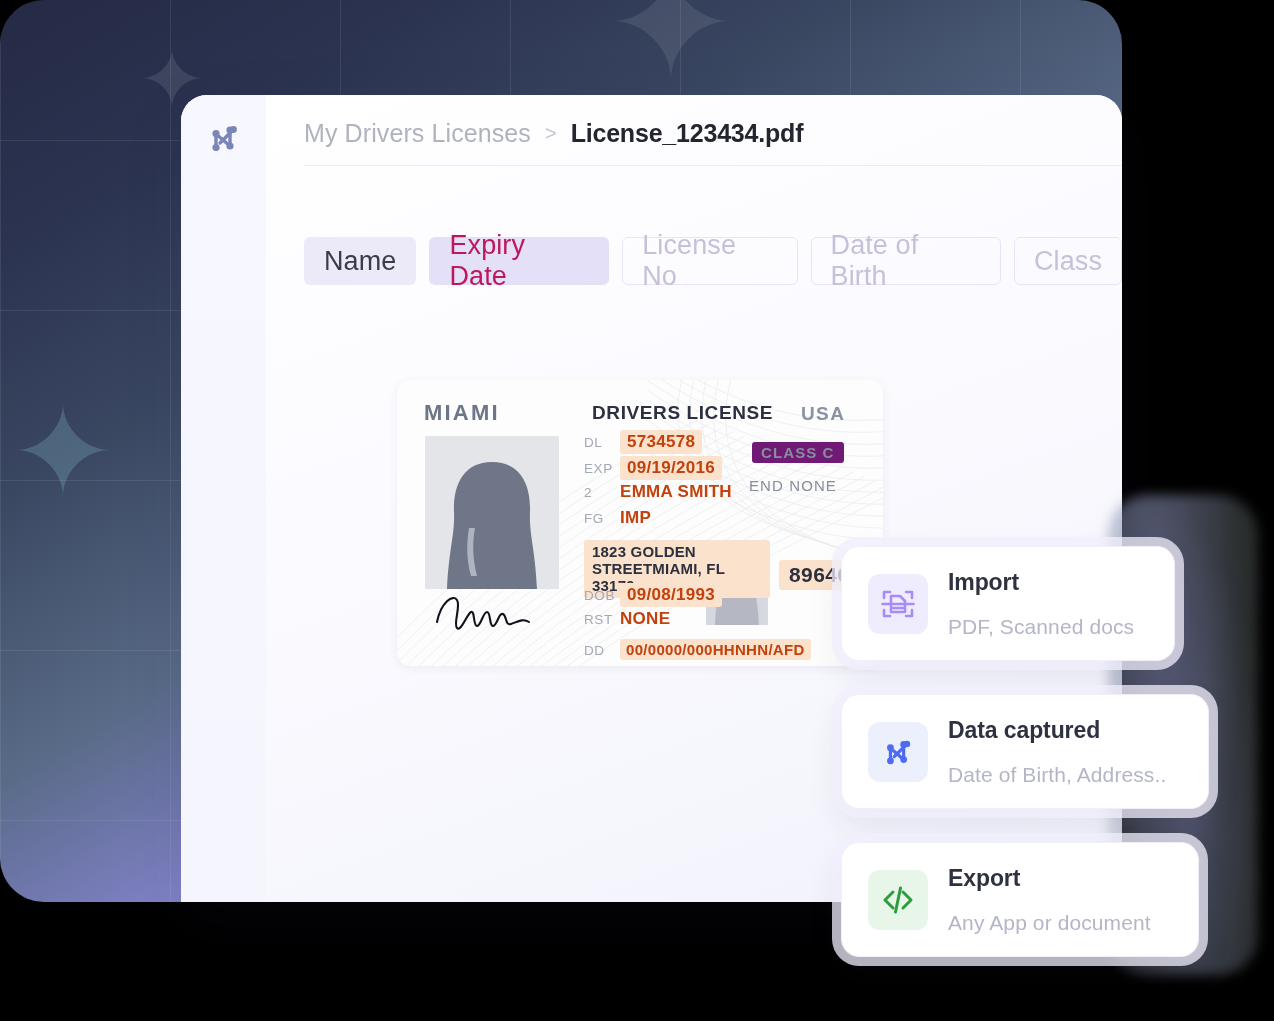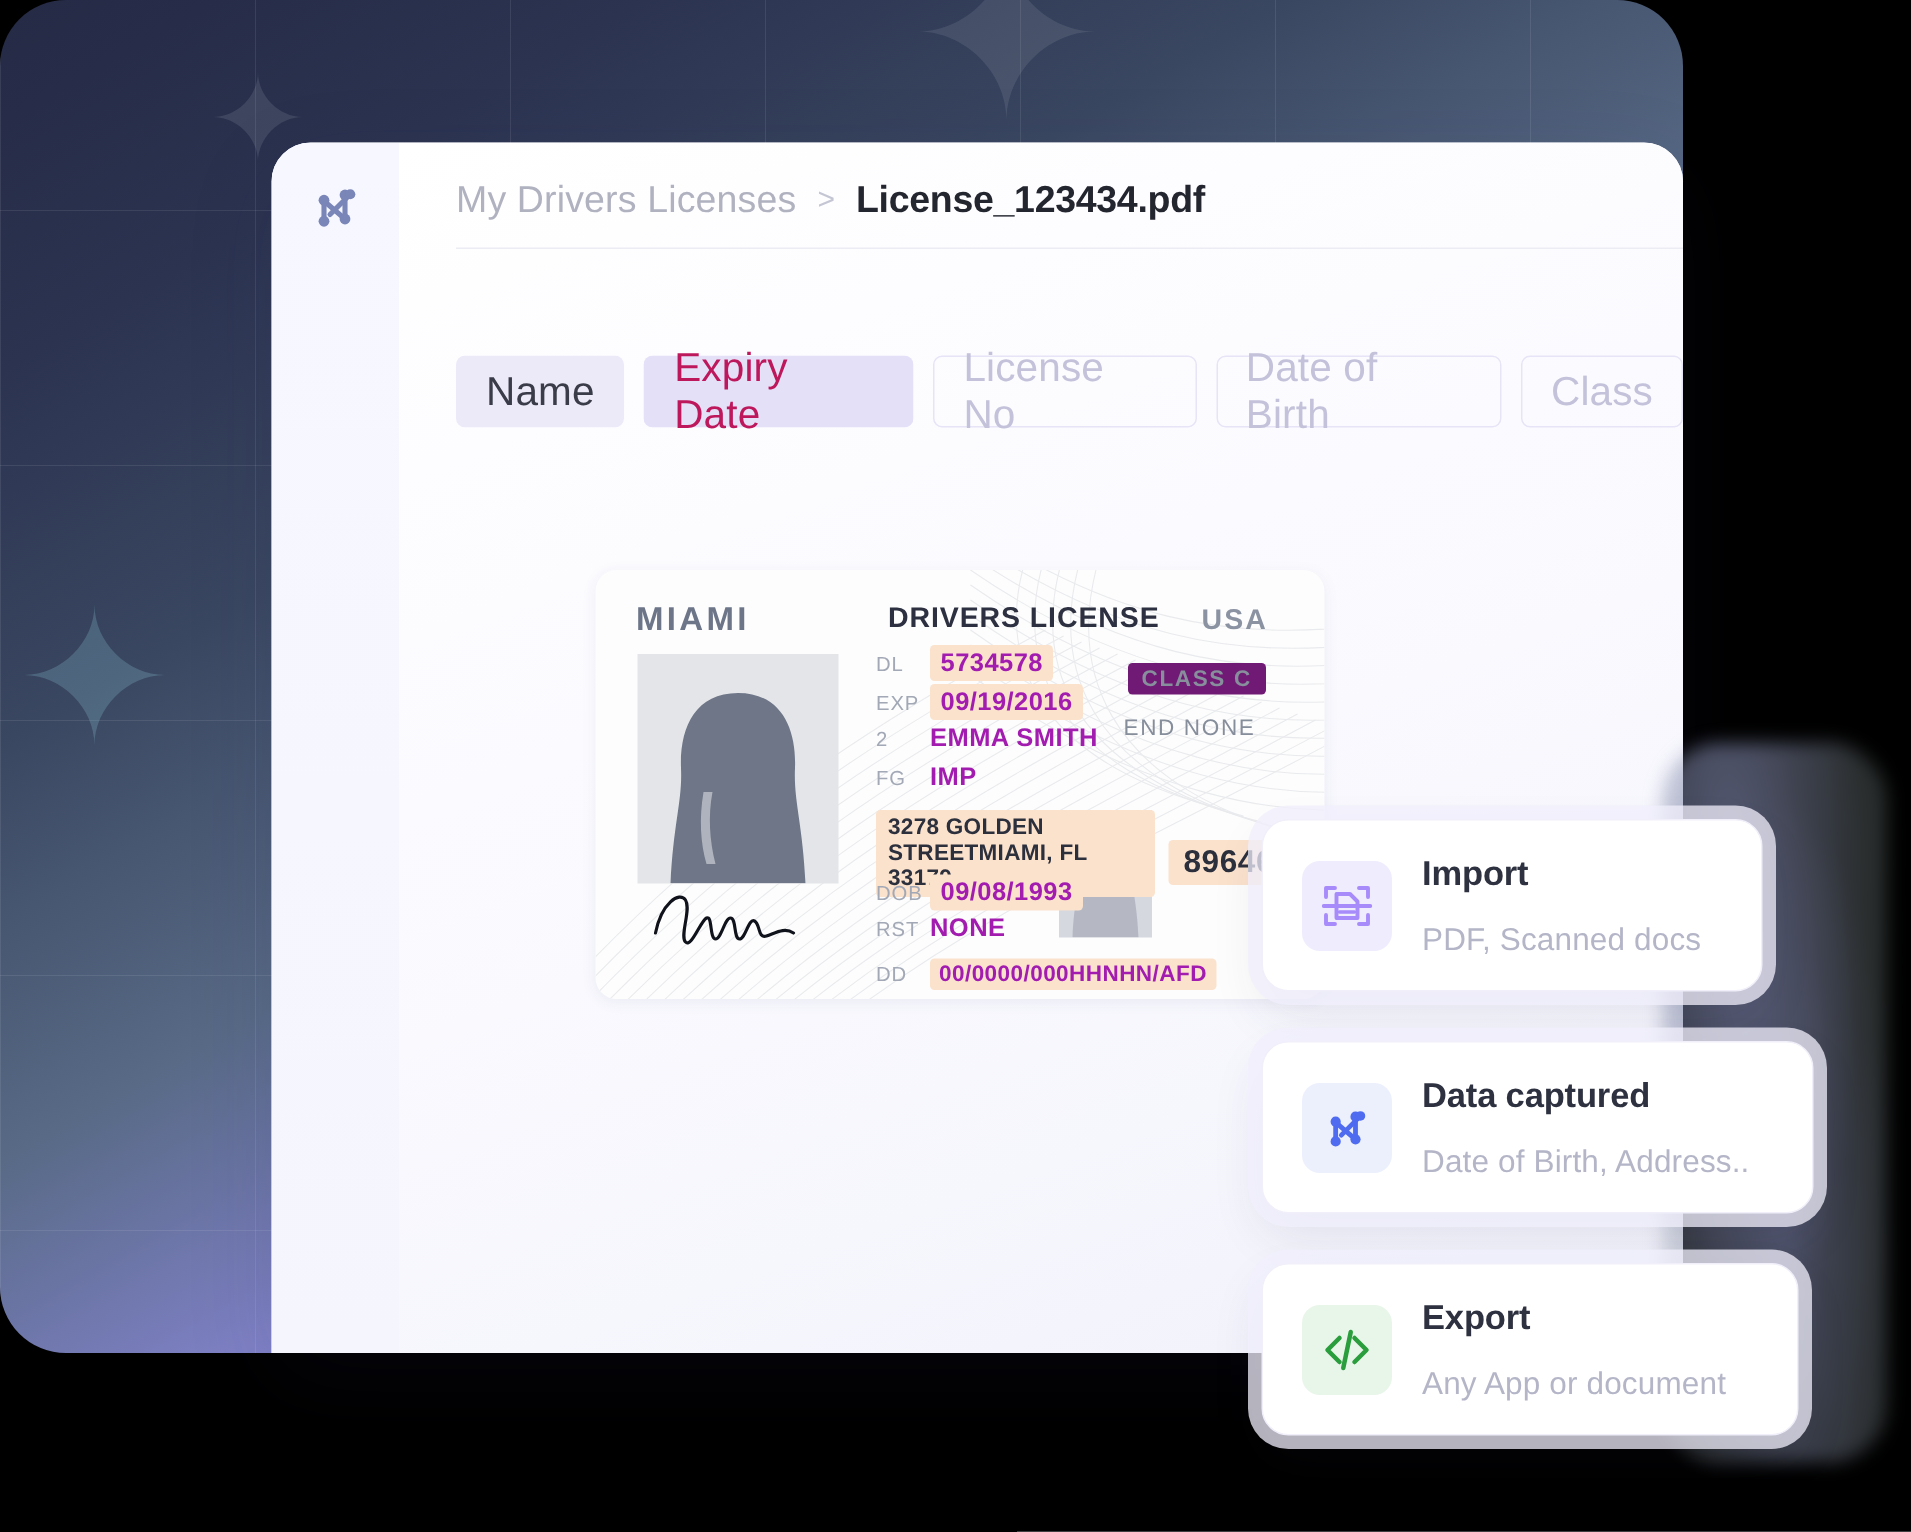--- a/index.html
+++ b/index.html
@@ -131,21 +131,21 @@
     background: #e3e5e9; overflow: hidden;
   }
   .lic-sign { position: absolute; left: 34px; top: 212px; }
 
   .lic-fields { position: absolute; left: 187px; top: 50px; width: 300px; }
   .frow { display: flex; align-items: baseline; height: 26px; }
   .flabel {
     font-size: 13.5px; color: #a2a8b5; letter-spacing: .6px;
     font-weight: 500; width: 36px; flex: none;
   }
-  .fval { font-size: 17px; color: #a21caf; font-weight: 700; letter-spacing: .3px; }
+  .fval { font-size: 17px; color: #c2410c; font-weight: 700; letter-spacing: .3px; }
   .hl { background: #fbe2cd; padding: 2px 7px; border-radius: 3px; }
   .hl-soft { background: #fbe2cd; padding: 2px 6px; border-radius: 3px; }
 
   .addr-block {
     position: absolute; left: 187px; top: 160px;
     background: #fbe2cd; border-radius: 3px;
     padding: 3px 8px 4px 8px; width: 186px;
   }
   .addr-line { font-size: 15px; font-weight: 700; color: #2c2f3c; line-height: 17px; letter-spacing: .2px; }
 
@@ -359,21 +359,21 @@
             </div>
           </div>
 
           <div class="ghost-photo">
             <svg width="62" height="85" viewBox="0 0 62 85">
               <path d="M31 10 C 45 10, 50 24, 49 38 C 48 52, 52 60, 53 85 L 9 85 C 10 60, 14 52, 13 38 C 12 24, 17 10, 31 10 Z" fill="#a9adba"></path>
             </svg>
           </div>
 
           <div class="addr-block">
-            <div class="addr-line">3278 GOLDEN</div>
+            <div class="addr-line">1823 GOLDEN</div>
             <div class="addr-line">STREETMIAMI, FL 33179</div>
           </div>
 
           <div class="row-dob">
             <span class="flabel">DOB</span>
             <span class="fval hl">09/08/1993</span>
           </div>
           <div class="row-rst">
             <span class="flabel">RST</span>
             <span class="fval">NONE</span>

